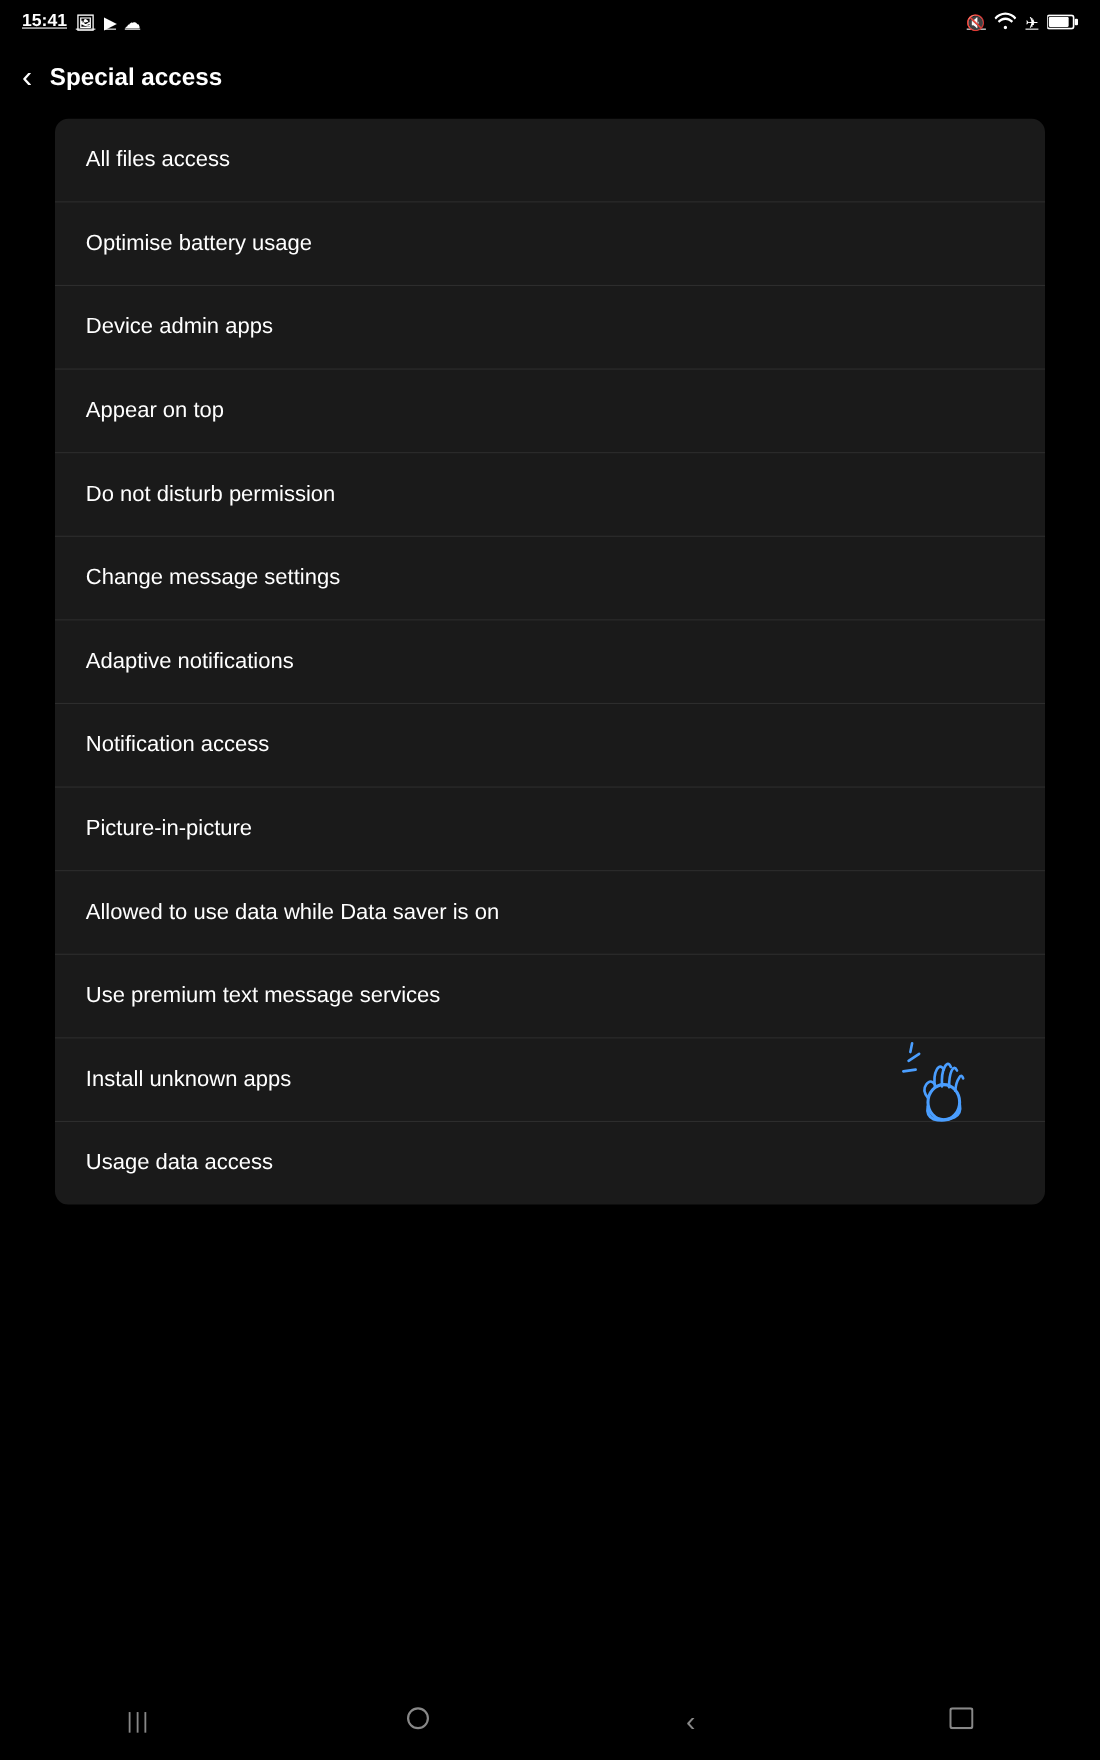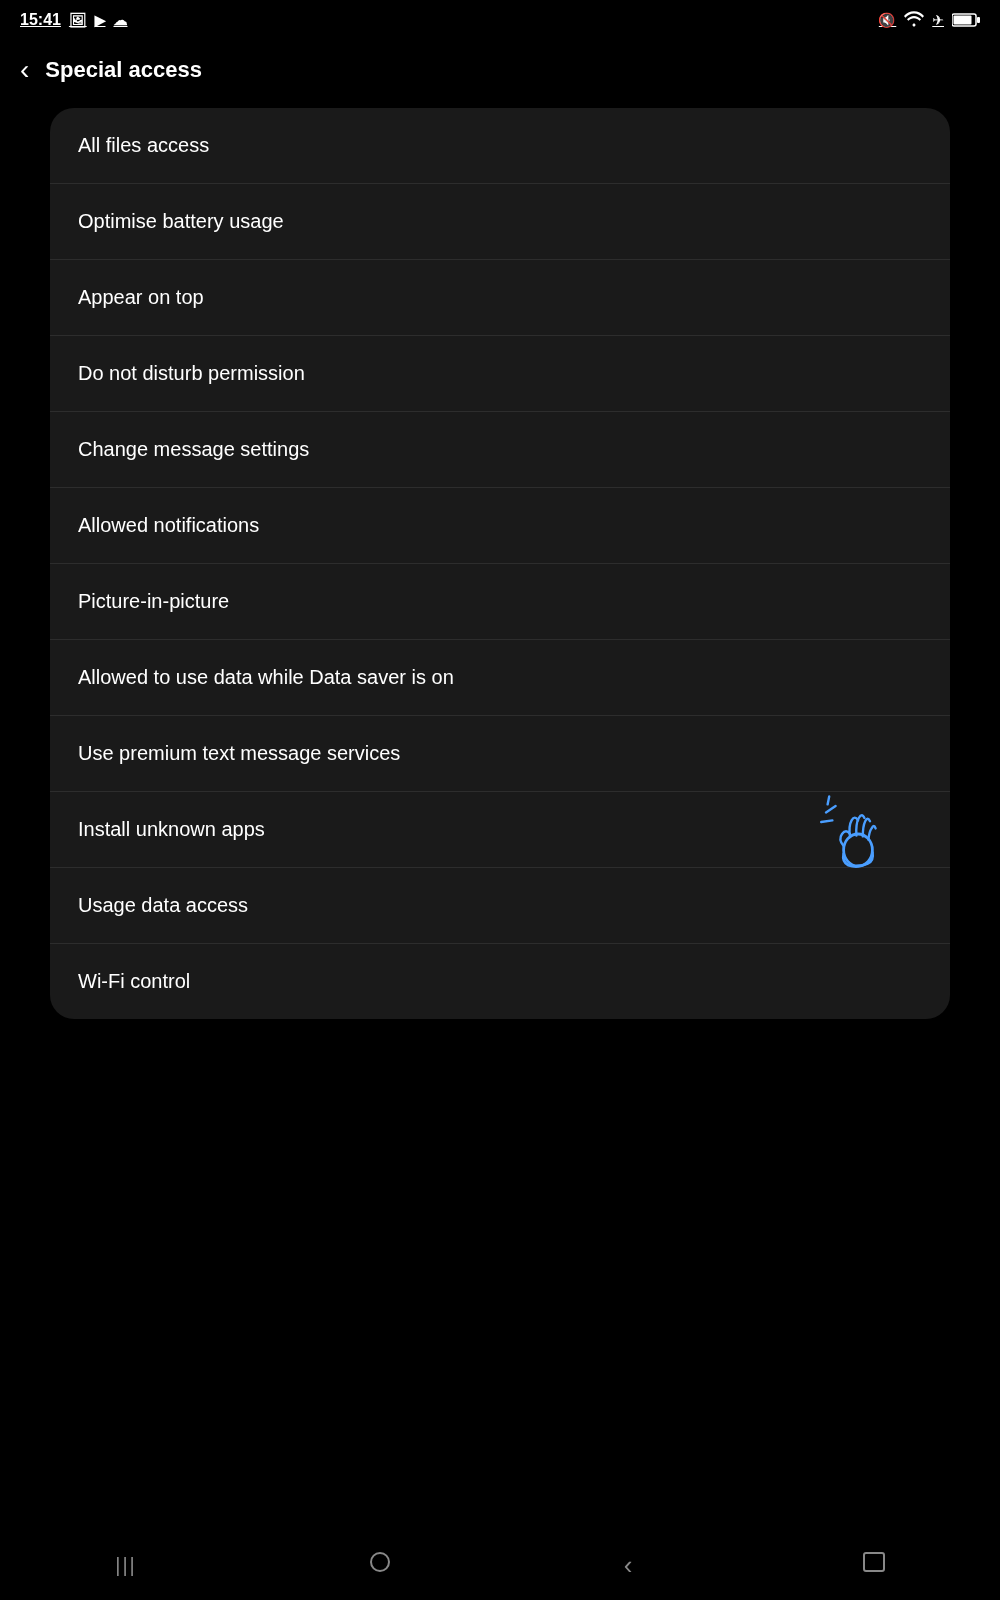--- a/index.html
+++ b/index.html
@@ -62,21 +62,21 @@
 
     .header-title {
       font-size: 22px;
       font-weight: 700;
       color: #ffffff;
     }
 
     .list-container {
       margin: 8px 50px;
       background-color: #1a1a1a;
-      border-radius: 24px;
+      border-radius: 12px;
       overflow: hidden;
     }
 
     .list-item {
       padding: 26px 28px;
       font-size: 20px;
       font-weight: 400;
       color: #ffffff;
       border-bottom: 1px solid #2d2d2d;
       cursor: pointer;
@@ -160,37 +160,43 @@
 <div class="list-container">
 
   <div class="list-item">
     <span>All files access</span>
   </div>
 
   <div class="list-item">
     <span>Optimise battery usage</span>
   </div>
 
+  <div class="list-item">
+    <span>Device admin apps</span>
+  </div>
 
   <div class="list-item">
     <span>Appear on top</span>
   </div>
 
   <div class="list-item">
     <span>Do not disturb permission</span>
   </div>
 
   <div class="list-item">
     <span>Change message settings</span>
   </div>
 
   <div class="list-item">
-    <span>Allowed notifications</span>
-  </div>
-
+    <span>Adaptive notifications</span>
+  </div>
+
+  <div class="list-item">
+    <span>Notification access</span>
+  </div>
 
   <div class="list-item">
     <span>Picture-in-picture</span>
   </div>
 
   <div class="list-item">
     <span>Allowed to use data while Data saver is on</span>
   </div>
 
   <div class="list-item">
@@ -223,23 +229,20 @@
         <path d="M12 60 Q10 70 18 74 Q30 78 42 72 Q50 68 48 58" fill="none" stroke="#4a9eff" stroke-width="3.5" stroke-linecap="round"></path>
       </g>
     </svg>
   </div>
 
   <div class="list-item">
     <span>Usage data access</span>
   </div>
 
 
-  <div class="list-item">
-    <span>Wi-Fi control</span>
-  </div>
 
 </div>
 
 <div class="nav-bar">
   <span class="nav-icon" style="font-size:20px; letter-spacing:2px;">|||</span>
   <span class="nav-icon">
     <svg width="26" height="26" viewBox="0 0 26 26" fill="none" stroke="#888888" stroke-width="2">
       <rect x="4" y="4" width="18" height="18" rx="9" stroke="#888888" stroke-width="2" fill="none"></rect>
     </svg>
   </span>

